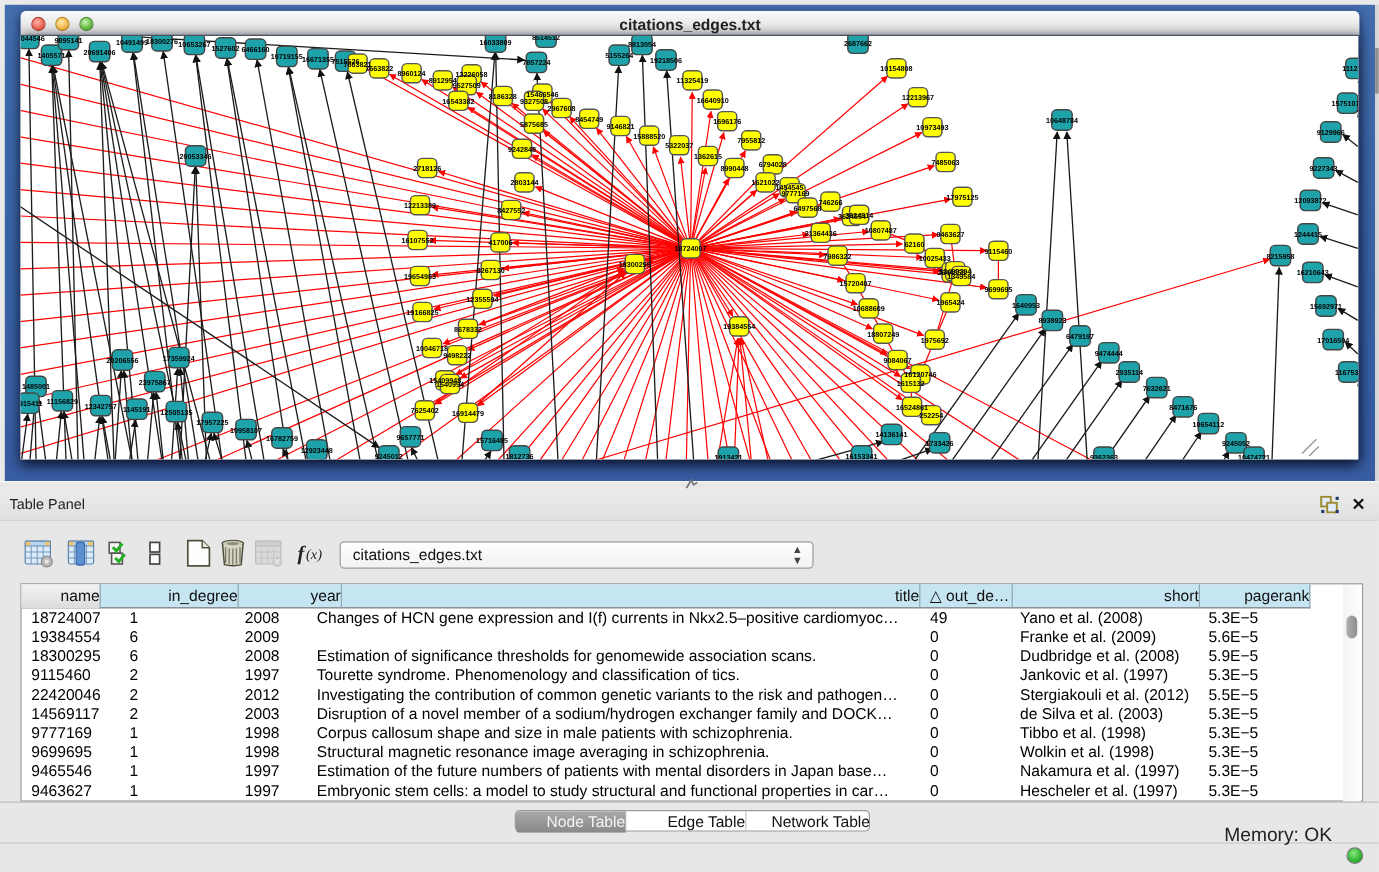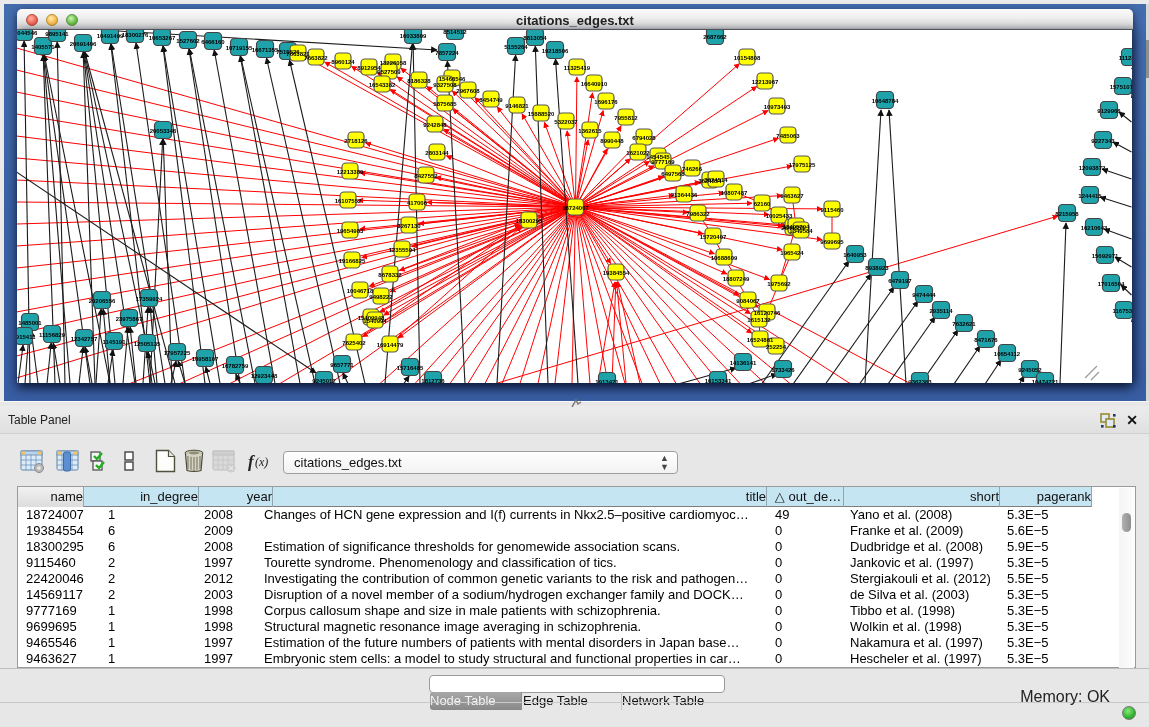--- a/index.html
+++ b/index.html
@@ -14,39 +14,39 @@
 #pclose{position:absolute;right:11px;top:6px;font-size:14px;font-weight:bold;color:#111}
 #pfloat{position:absolute;right:33px;top:7px}
 #toolbar{position:absolute;left:20px;top:448px}
 #combo{position:absolute;left:283px;top:451px;width:395px;height:23px;background:linear-gradient(180deg,#fff,#f2f2f2);border:1px solid #9f9f9f;border-radius:4px;font-size:13px;color:#111;line-height:21px;padding-left:10px}
 #combo .st{position:absolute;right:8px;top:2px;font-size:9px;color:#444;line-height:9px;text-align:center}
 #tablewrap{position:absolute;left:17px;top:486px;width:1119px;height:182px;background:#fff;border:1px solid #9a9a9a}
 #thead{position:absolute;left:0;top:0;width:1074px;height:20px;background:#c6e5f2;border-bottom:1px solid #7e7e7e}
 #thead div{position:absolute;top:0;height:20px;font-size:13px;color:#111;text-align:right;line-height:20px;border-right:1px solid #8fa6b0}
 #thead .h0{left:0;width:84px;background:linear-gradient(180deg,#f2f2f2,#dcdcdc);padding-left:18px;width:66px}
 #thead .h1{left:84px;width:97px}
-#thead .h2{left:181px;width:74px}
+#thead .h2{left:193px;width:74px}
 #thead .h3{left:255px;width:494px}
 #thead .h4{left:749px;width:77px;text-align:center;padding-left:6px}
 #thead .h5{left:826px;width:156px}
 #thead .h6{left:982px;width:92px}
 #tbody{position:absolute;left:0;top:20px;width:1074px}
 .tr{position:relative;height:16px;font-size:13px;color:#000;white-space:nowrap}
 .tr div{position:absolute;top:0;height:16px;line-height:15.5px;overflow:hidden}
 .c0{left:8px;width:76px}
 .c1{left:90px;width:90px}
 .c2{left:186px;width:68px}
 .c3{left:246px;width:487px}
 .c4{left:757px;width:68px}
 .c5{left:832px;width:150px}
 .c6{left:989px;width:84px}
 #vscroll{position:absolute;right:1px;top:1px;width:15px;height:180px;background:linear-gradient(90deg,#f4f4f4,#fdfdfd)}
 #vthumb{position:absolute;left:2.5px;top:25px;width:9px;height:19px;border-radius:5px;background:linear-gradient(90deg,#b0b0b0,#8e8e8e);}
 #tabs{position:absolute;left:429px;top:675px;width:296px;height:18px;border:1px solid #9b9b9b;border-radius:4px;background:#fff;font-size:13px}
-#tabs div{position:absolute;top:16px;height:18px;line-height:17px;text-align:left}
+#tabs div{position:absolute;top:0;height:18px;line-height:17px;text-align:right}
 #tabs .t0{left:0;width:92px;background:linear-gradient(180deg,#a8a8a8,#888);color:#f4f4f4;border-radius:3px 0 0 3px;border-right:1px solid #909090}
 #tabs .t1{left:93px;width:99px;color:#111;border-right:1px solid #c4c4c4}
 #tabs .t2{left:192px;width:103px;color:#111}
 #statusline{position:absolute;left:0;top:702px;width:1149px;height:1px;background:#c9c9c9}
 #mem{position:absolute;right:39px;top:688px;font-size:16px;color:#222}
 #memdot{position:absolute;right:13px;top:706px;width:14px;height:14px;border-radius:50%;background:radial-gradient(circle at 5px 4px,#8ae87e,#2fb52f 60%,#1d8a1d);border:1px solid #777}
 #hline668{position:absolute;left:0;top:668px;width:1149px;height:1px;background:#bdbdbd}
 #cursor{position:absolute;left:570px;top:399px;width:12px;height:8px}
 </style></head>
 <body>

